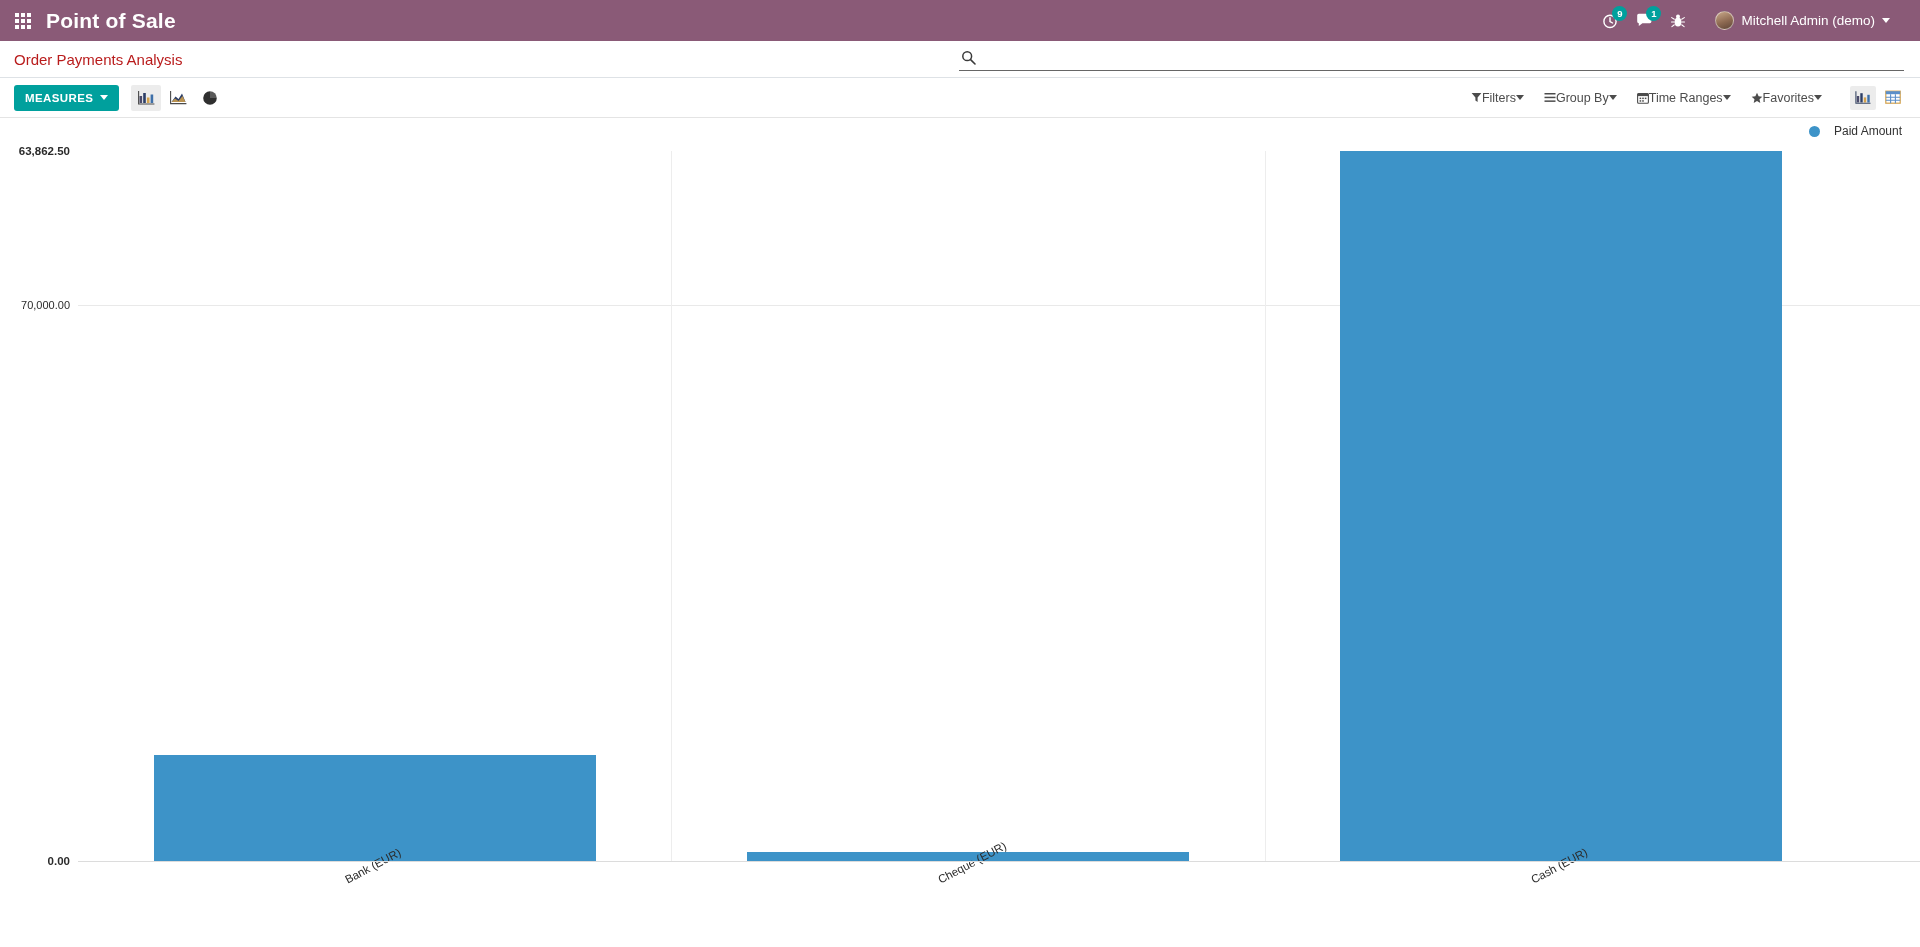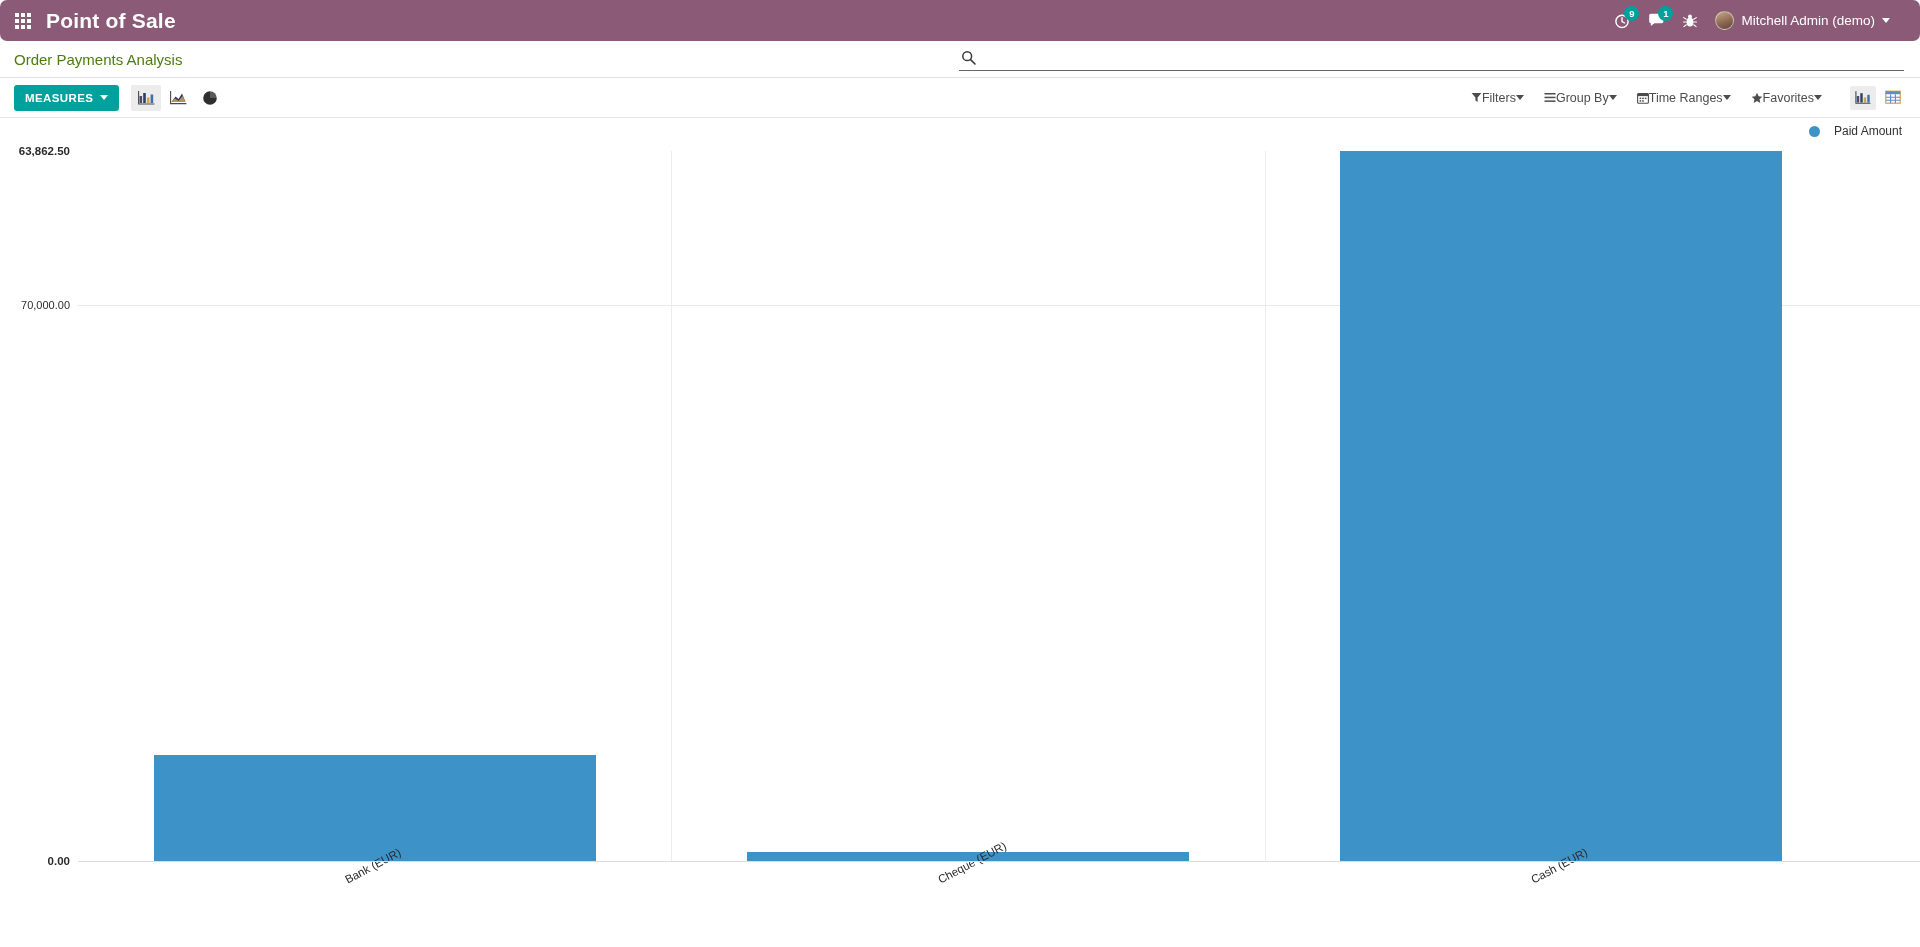--- a/index.html
+++ b/index.html
@@ -11,21 +11,20 @@
   }
 
   
   .navbar {
     height: 41px;
     background: #8a5a77;
     display: flex;
     align-items: center;
     padding: 0 12px 0 0;
     position: relative;
-    border-radius: 7px;
   }
   .apps-btn {
     width: 46px; height: 41px;
     display: flex; align-items: center; justify-content: center;
     cursor: pointer;
   }
   .grid-icon {
     display: grid;
     grid-template-columns: repeat(3, 4px);
     grid-template-rows: repeat(3, 4px);
@@ -70,21 +69,21 @@
     color: #ffffff;
     font-size: 9.5px;
     font-weight: 700;
     min-width: 15px; height: 15px;
     border-radius: 8px;
     display: flex; align-items: center; justify-content: center;
     padding: 0 4px;
   }
   .user-box {
     display: flex; align-items: center; gap: 7px;
-    cursor: pointer; color: #ffffff; font-size: 13.5px;
+    cursor: pointer; color: #ffffff; font-size: 13.5px; margin-left: 12px;
   }
   .avatar {
     width: 19px; height: 19px; border-radius: 50%;
     background: linear-gradient(160deg,#c9a98a 0%, #8e6a52 55%, #5e4536 100%);
     border: 1px solid rgba(255,255,255,.5);
     flex: 0 0 auto;
   }
   .caret {
     width: 0; height: 0;
     border-left: 4px solid transparent;
@@ -94,21 +93,21 @@
   }
 
   
   .control-row {
     height: 37px;
     border-bottom: 1px solid #dee2e6;
     display: flex; align-items: center;
     background: #ffffff;
   }
   .page-title {
-    color: #4d7c0f;
+    color: #b91c1c;
     font-size: 15px;
     padding-left: 14px;
     white-space: nowrap;
   }
   .search-wrap {
     margin-left: auto;
     width: 945px;
     display: flex; align-items: center;
     border-bottom: 1px solid #666666;
     height: 24px;

